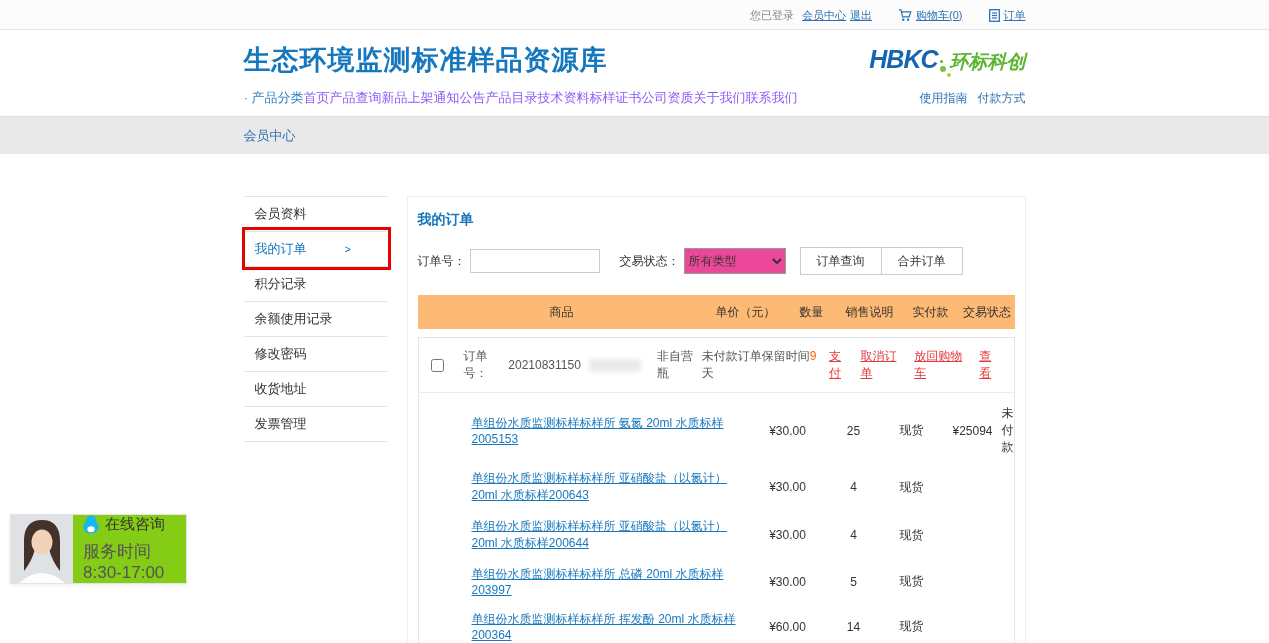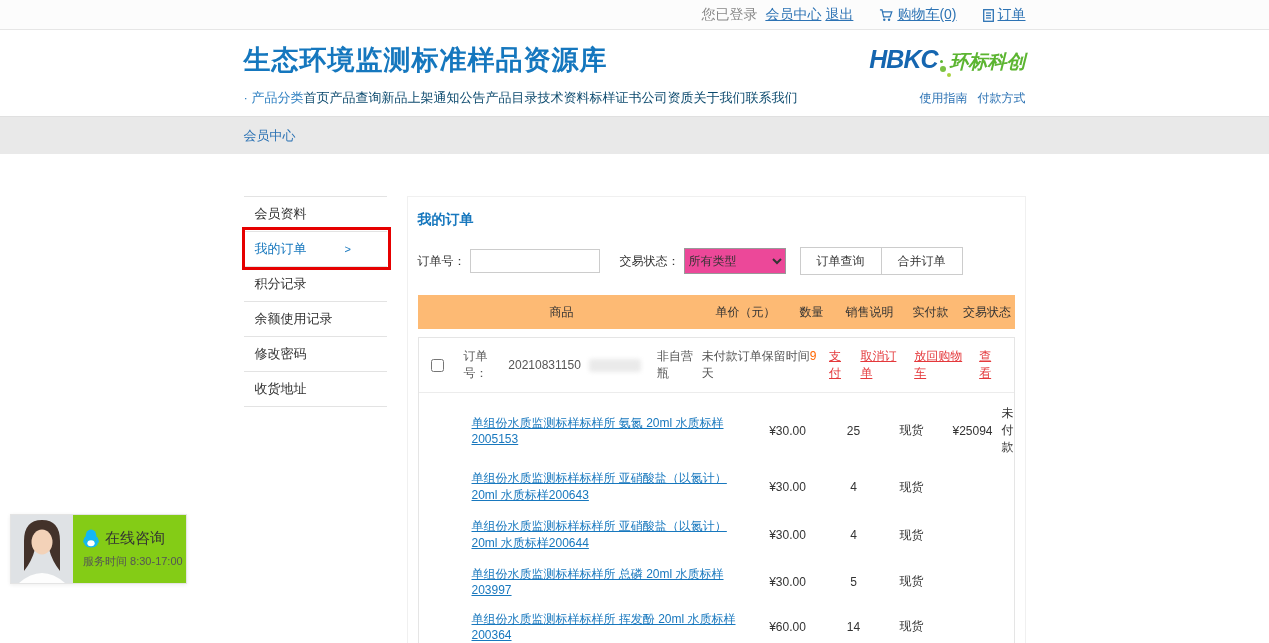--- a/index.html
+++ b/index.html
@@ -6,39 +6,39 @@
   body {
     width:1269px; height:643px; overflow:hidden; position:relative;
     background:#fff; color:#333;
     font-family:"Liberation Sans", sans-serif; font-size:12px;
   }
   a { text-decoration:none; }
   .container { width:810px; margin:0 auto; padding:0 14px; }
 
   
   .topbar { height:30px; background:#fcfcfc; border-bottom:1px solid #e6e6e6; }
-  .topbar-inner { display:flex; justify-content:flex-end; align-items:center; height:30px; gap:26px; font-size:14px; color:#888; }
+  .topbar-inner { display:flex; justify-content:flex-end; align-items:center; height:30px; gap:26px; font-size:11px; color:#888; }
   .topbar a { color:#2d73b4; text-decoration:underline; cursor:pointer; }
   .top-group { display:flex; align-items:center; gap:4px; }
   .icon-svg { display:inline-block; vertical-align:middle; }
 
   
   .header { background:#fff; padding-top:8px; }
   .header-top { display:flex; justify-content:space-between; align-items:center; height:44px; }
   .site-logo { font-size:27px; font-weight:bold; color:#1577be; letter-spacing:1px; }
   .brand { display:flex; align-items:baseline; }
   .brand-hbkc { font-size:25px; font-weight:800; font-style:italic; color:#1566b0; position:relative; letter-spacing:-1px; }
   .brand-dots span { position:absolute; border-radius:50%; background:#7ac143; }
   .brand-dots .d1 { width:6px; height:6px; right:-8px; top:-2px; }
   .brand-dots .d2 { width:4px; height:4px; right:-13px; top:5px; background:#a8d23e; }
   .brand-dots .d3 { width:3px; height:3px; right:-5px; top:-8px; background:#5cb531; }
   .brand-cn { font-size:19px; font-weight:bold; font-style:italic; color:#5cb531; margin-left:12px; }
   .nav-row { display:flex; align-items:center; margin-top:7px; padding-bottom:9px; font-size:13px; }
   .nav-cat { color:#2d7fc1; cursor:pointer; }
-  .nav-item { color:#0c4a6e; cursor:pointer; }
+  .nav-item { color:#8b5cf6; cursor:pointer; }
   .nav-right { margin-left:auto; display:flex; gap:10px; font-size:12px; }
   .nav-right span { color:#2d73b4; cursor:pointer; }
 
   
   .crumb-band { height:38px; background:#e9e9e9; border-top:1px solid #e0e0e0; }
   .crumb-band .container { line-height:38px; }
   .crumb-link { color:#2d73b4; font-size:13px; cursor:pointer; }
 
   
   .page { display:flex; align-items:flex-start; margin-top:42px; }
@@ -77,21 +77,21 @@
   .order-items { padding:5px 0 2px; }
   .item-row { align-items:center; padding:7px 0; font-size:12px; text-align:center; color:#333;margin-left:41px; }
   .item-name { text-align:left; padding-left:12px; }
   .product-link { color:#1878be; text-decoration:underline; cursor:pointer; }
 
   
   .consult { position:absolute; left:10px; top:514px; width:177px; height:70px; background:#84cc16; border:1px solid #e4e4e4; display:flex; align-items:center; box-shadow:0 1px 4px rgba(0,0,0,0.07); }
   .consult-avatar { width:62px; height:68px; flex:0 0 62px; }
   .consult-text { margin-left:10px; }
   .consult-title { font-size:15px; color:#333; display:flex; align-items:center; gap:6px; }
-  .consult-hours { font-size:11px; color:#555; margin-top:6px; }
+  .consult-hours { font-size:17px; color:#555; margin-top:6px; }
 </style>
 </head>
 <body>
 
 <div class="topbar">
   <div class="container topbar-inner">
     <span class="top-group">
       <span>您已登录</span>
       <a style="margin-left:4px">会员中心</a>
         <a>退出</a>
@@ -160,20 +160,21 @@
   <ul class="sidebar">
     <li><span>会员资料</span></li>
     <li class="active">
       <span>我的订单</span><span class="arrow">&gt;</span>
       <span class="red-box"></span>
     </li>
     <li><span>积分记录</span></li>
     <li><span>余额使用记录</span></li>
     <li><span>修改密码</span></li>
     <li><span>收货地址</span></li>
+    <li><span>发票管理</span></li>
   </ul>
 
   <div class="main">
     <div class="main-title">我的订单</div>
 
     <div class="search-row">
       <span>订单号：</span>
       <input class="order-input" type="text" value="" style="">
       <span class="status-label">交易状态：</span>
       <select class="status-select">

